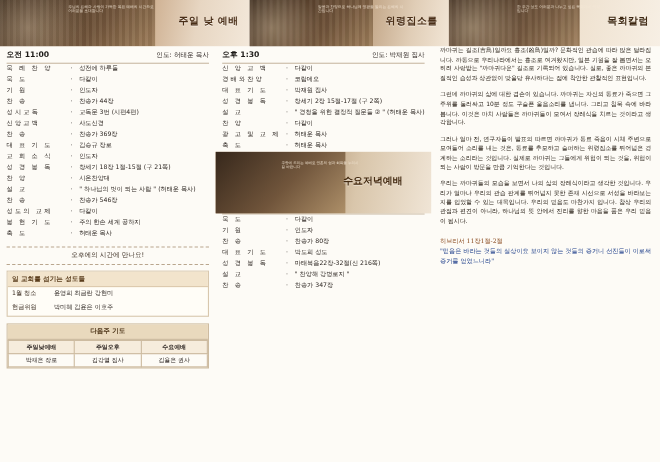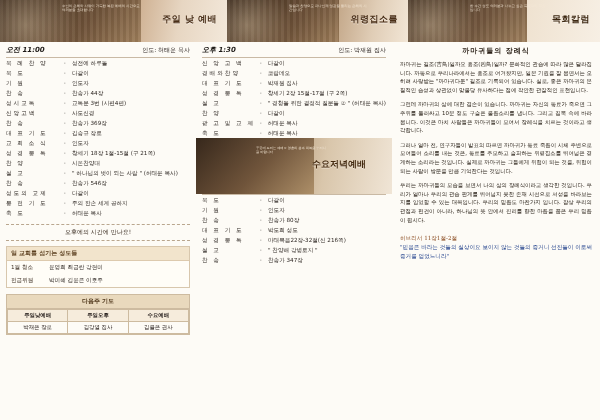--- a/index.html
+++ b/index.html
@@ -32,21 +32,21 @@
   }
   .banner .title{
     position:absolute;right:10px;top:13px;
     font-size:9px;font-weight:bold;color:#4a2f18;letter-spacing:.5px;
     text-shadow:0 1px 0 rgba(255,255,255,.5);
   }
   .b3 .title{color:#3d2711;}
 
   
   .svc-head{display:flex;align-items:baseline;gap:6px;padding:3px 6px 2px 6px;}
-  .svc-time{font-size:7px;font-weight:bold;color:#1d1a17;font-style:italic;}
+  .svc-time{font-size:7px;font-weight:bold;color:#1d1a17;}
   .svc-lead{font-size:6px;color:#2b2320;margin-left:auto;}
   .rule{height:1px;background:#c9b9a4;margin:0 6px;}
 
   table.order{border-collapse:collapse;font-size:5.6px;}
   table.order td{padding:1px 2px;vertical-align:top;line-height:8px;color:#241d19;}
   td.lbl{white-space:nowrap;letter-spacing:2px;color:#2a221d;width:54px;}
   td.sep{width:4px;color:#6b5b4a;}
   td.val{white-space:nowrap;}
 
   
@@ -364,21 +364,20 @@
 
       </tbody>
         </table>
     </div>
 
   </div>
 
   <div class="mid-photo" style="left:196px;top:158px;height:0;"></div>
 
   <div class="right">
-    <div class="art-title">까마귀들의 장례식</div>
     <div class="art">
       <p>까마귀는 길조(吉鳥)일까요 흉조(凶鳥)일까? 문화적인 관습에 따라 많은 달라집니다. 까동으로 우리나라에서는 흉조로 여겨왔지만, 일본 기원을 잘 봅면서는 오히려 사랑받는 "까마귀다운" 길조로 기록되어 있습니다. 실로, 좋은 까마귀의 본질적인 습성과 상관없이 맞울당 유사하다는 점에 착안한 관찰적인 표현입니다.</p>
       <p>그런데 까마귀의 삶에 대한 겸손이 있습니다. 까마귀는 자신의 동료가 죽으면 그 주위를 둘러싸고 10분 정도 구슬픈 울음소리를 냅니다. 그리고 침묵 속에 바라봅니다. 이것은 마치 사람들은 까마귀들이 모여서 장례식을 치르는 것이라고 생각합니다.</p>
       <p>그러나 얼마 전, 연구자들이 발표의 따르면 까마귀가 동료 죽음이 시체 주변으로 모여들어 소리를 내는 것은, 동료를 추모하고 슬퍼하는 위령집소를 뛰어넘은 경계하는 소리라는 것입니다. 실제로 까마귀는 그들에게 위험이 되는 것을, 위험이 되는 사람이 방문을 만큼 기억한다는 것입니다.</p>
       <p>우리는 까마귀들의 모습을 보면서 나의 삶의 장례식이라고 생각한 것입니다. 우리가 얼마나 우리의 관습 판계를 뛰어넘지 못한 존재 시선으로 서성을 바라보는 지를 입었할 수 있는 대목입니다. 우리의 믿음도 마찬가지 입니다. 참상 우리의 관점과 편견이 아니라, 하나님의 뜻 안에서 진리를 향한 마음을 품은 우리 믿음이 됩시다.</p>
     </div>
     <div class="hand">
       <div class="ref">히브리서 11장1절-2절</div>
       <div>"믿음은 바라는 것들의 실상이요 보이지 않는 것들의 증거니 선진들이 이로써 증거를 얻었느니라"</div>
     </div>

